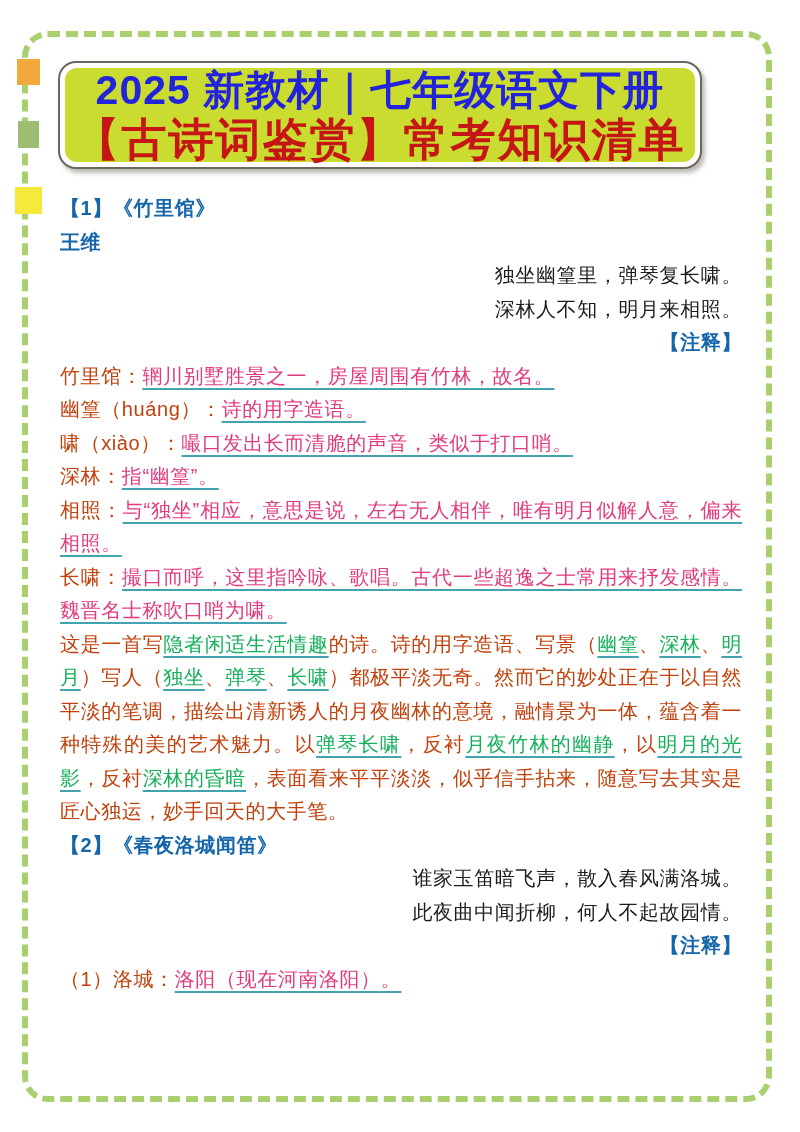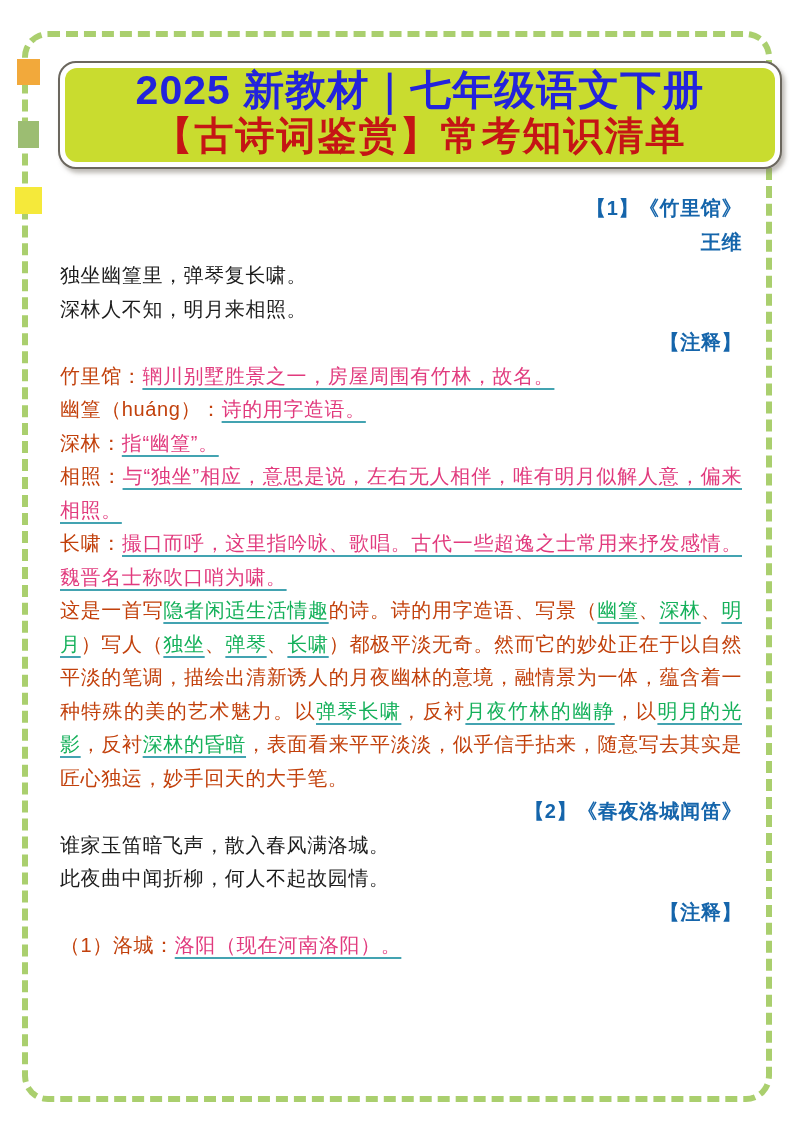--- a/index.html
+++ b/index.html
@@ -24,21 +24,21 @@
   
   .accent { position: absolute; }
   .accent-orange { left: 17px; top: 59px;  width: 23px; height: 26px; background: var(--accent_orange, #f2a93b); }
   .accent-green  { left: 18px; top: 121px; width: 21px; height: 27px; background: var(--accent_square_green, #9cbd72); }
   .accent-yellow { left: 15px; top: 187px; width: 27px; height: 27px; background: var(--accent_yellow, #f5e93a); }
 
   
   .banner {
     position: absolute;
     left: 58px; top: 61px;
-    width: 724px; height: 108px;
+    width: 644px; height: 108px;
     background: #ffffff;
     border: 2px solid #6b675e;
     border-radius: 18px;
     box-shadow: 3px 4px 4px rgba(125,120,110,0.5);
     box-sizing: border-box;
     padding: 5px;
   }
   .banner-inner {
     width: 100%; height: 100%;
     background: var(--banner_bg, #c9dc2f);
@@ -48,43 +48,42 @@
     box-sizing: border-box;
   }
   .banner-line1 {
     color: var(--banner_blue, #2323dc);
     font-size: 41px; font-weight: bold;
     line-height: 49px; white-space: nowrap;
     letter-spacing: 1px;
   }
   .banner-line2 {
     color: var(--banner_red, #c51515);
-    font-size: 39px; font-weight: bold;
+    font-size: 45px; font-weight: bold;
     line-height: 49px; white-space: nowrap;
     letter-spacing: 2px;
-    font-family: Liberation Mono, monospace;
   }
 
   
   .content {
     position: absolute;
     left: 60px; top: 192px;
     width: 682px;
     font-size: 20px;
     line-height: 33.5px;
     letter-spacing: 0.6px;
     color: #1c1c1c;
   }
   .line { margin: 0; }
   .heading-center, .author-line {
-    text-align: right;
+    text-align: left;
     color: var(--heading_blue, #1565ab);
     font-weight: bold;
   }
-  .poem-line { text-align: left; }
+  .poem-line { text-align: right; }
   .section-label {
     color: var(--heading_blue, #1565ab);
     font-weight: bold;
     text-align: right;
   }
   .para { text-align: justify; }
   .run-n { color: #c2410c; }
   .run-p {
     color: var(--pink, #e13a7d);
     text-decoration: underline;
@@ -116,20 +115,21 @@
 </div>
 
 <div class="content" id="content">
     <div class="line heading-center">【1】《竹里馆》</div>
     <div class="line author-line">王维</div>
     <div class="line poem-line">独坐幽篁里，弹琴复长啸。</div>
     <div class="line poem-line">深林人不知，明月来相照。</div>
     <div class="line section-label">【注释】</div>
     <div class="line para"><span class="run-n">竹里馆：</span><span class="run-p">辋川别墅胜景之一，房屋周围有竹林，故名。</span></div>
     <div class="line para"><span class="run-n">幽篁（huáng）：</span><span class="run-p">诗的用字造语。</span></div>
+    <div class="line para"><span class="run-n">啸（xiào）：</span><span class="run-p">嘬口发出长而清脆的声音，类似于打口哨。</span></div>
     <div class="line para"><span class="run-n">深林：</span><span class="run-p">指“幽篁”。</span></div>
     <div class="line para"><span class="run-n">相照：</span><span class="run-p">与“独坐”相应，意思是说，左右无人相伴，唯有明月似解人意，偏来相照。</span></div>
     <div class="line para"><span class="run-n">长啸：</span><span class="run-p">撮口而呼，这里指吟咏、歌唱。古代一些超逸之士常用来抒发感情。魏晋名士称吹口哨为啸。</span></div>
     <div class="line para"><span class="run-n">这是一首写</span><span class="run-g">隐者闲适生活情趣</span><span class="run-n">的诗。诗的用字造语、写景（</span><span class="run-g">幽篁</span><span class="run-n">、</span><span class="run-g">深林</span><span class="run-n">、</span><span class="run-g">明月</span><span class="run-n">）写人（</span><span class="run-g">独坐</span><span class="run-n">、</span><span class="run-g">弹琴</span><span class="run-n">、</span><span class="run-g">长啸</span><span class="run-n">）都极平淡无奇。然而它的妙处正在于以自然平淡的笔调，描绘出清新诱人的月夜幽林的意境，融情景为一体，蕴含着一种特殊的美的艺术魅力。以</span><span class="run-g">弹琴长啸</span><span class="run-n">，反衬</span><span class="run-g">月夜竹林的幽静</span><span class="run-n">，以</span><span class="run-g">明月的光影</span><span class="run-n">，反衬</span><span class="run-g">深林的昏暗</span><span class="run-n">，表面看来平平淡淡，似乎信手拈来，随意写去其实是匠心独运，妙手回天的大手笔。</span></div>
     <div class="line heading-center">【2】《春夜洛城闻笛》</div>
     <div class="line poem-line">谁家玉笛暗飞声，散入春风满洛城。</div>
     <div class="line poem-line">此夜曲中闻折柳，何人不起故园情。</div>
     <div class="line section-label">【注释】</div>
     <div class="line para"><span class="run-n">（1）洛城：</span><span class="run-p">洛阳（现在河南洛阳）。</span></div>
   </div>

